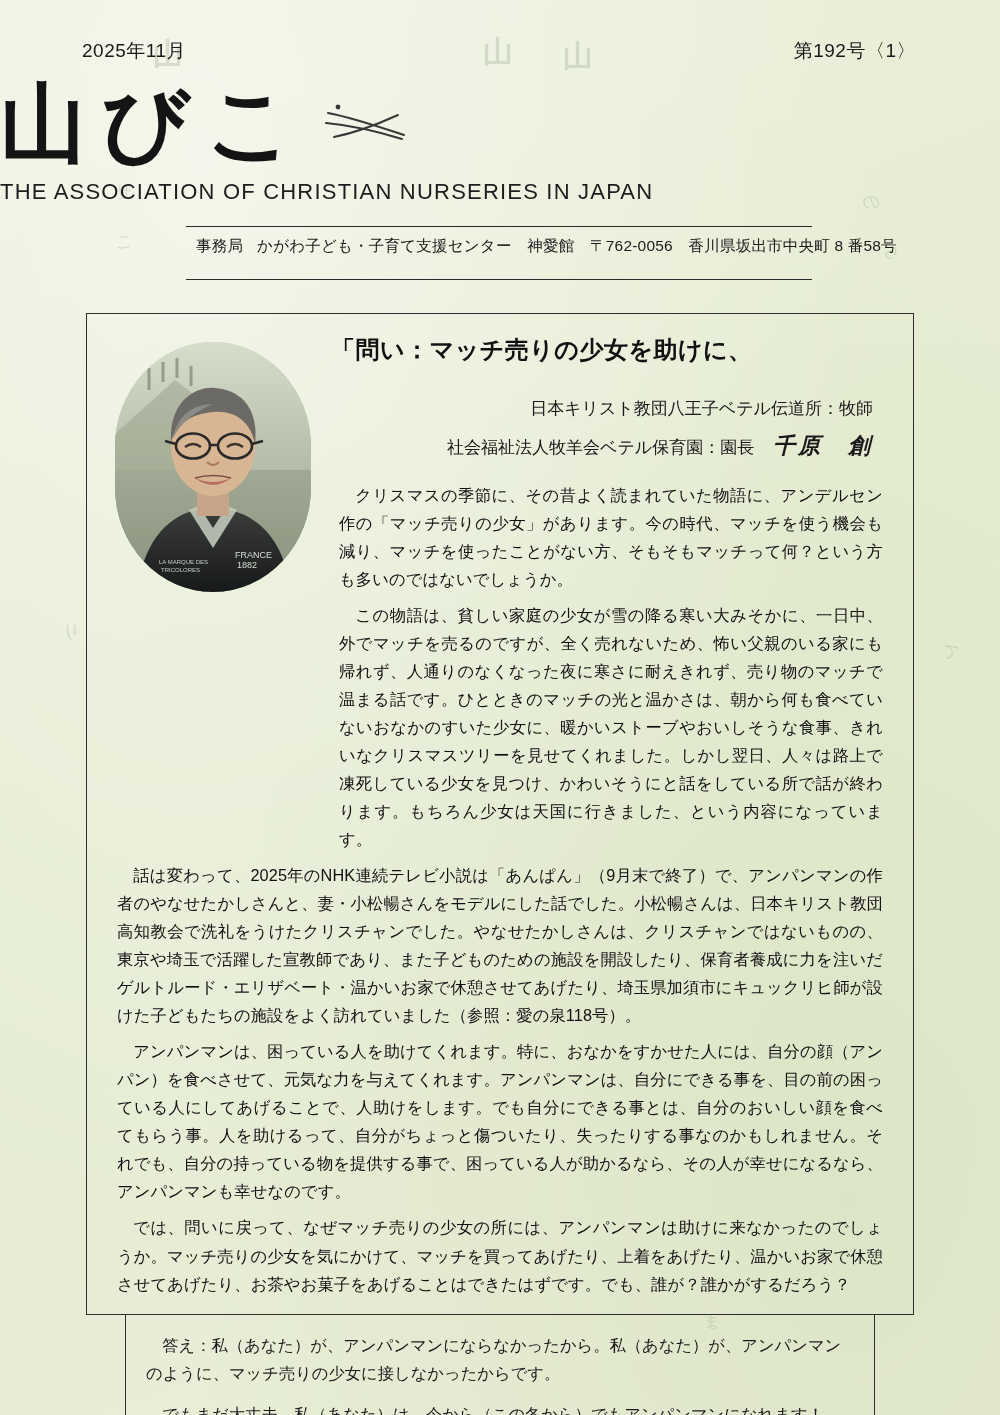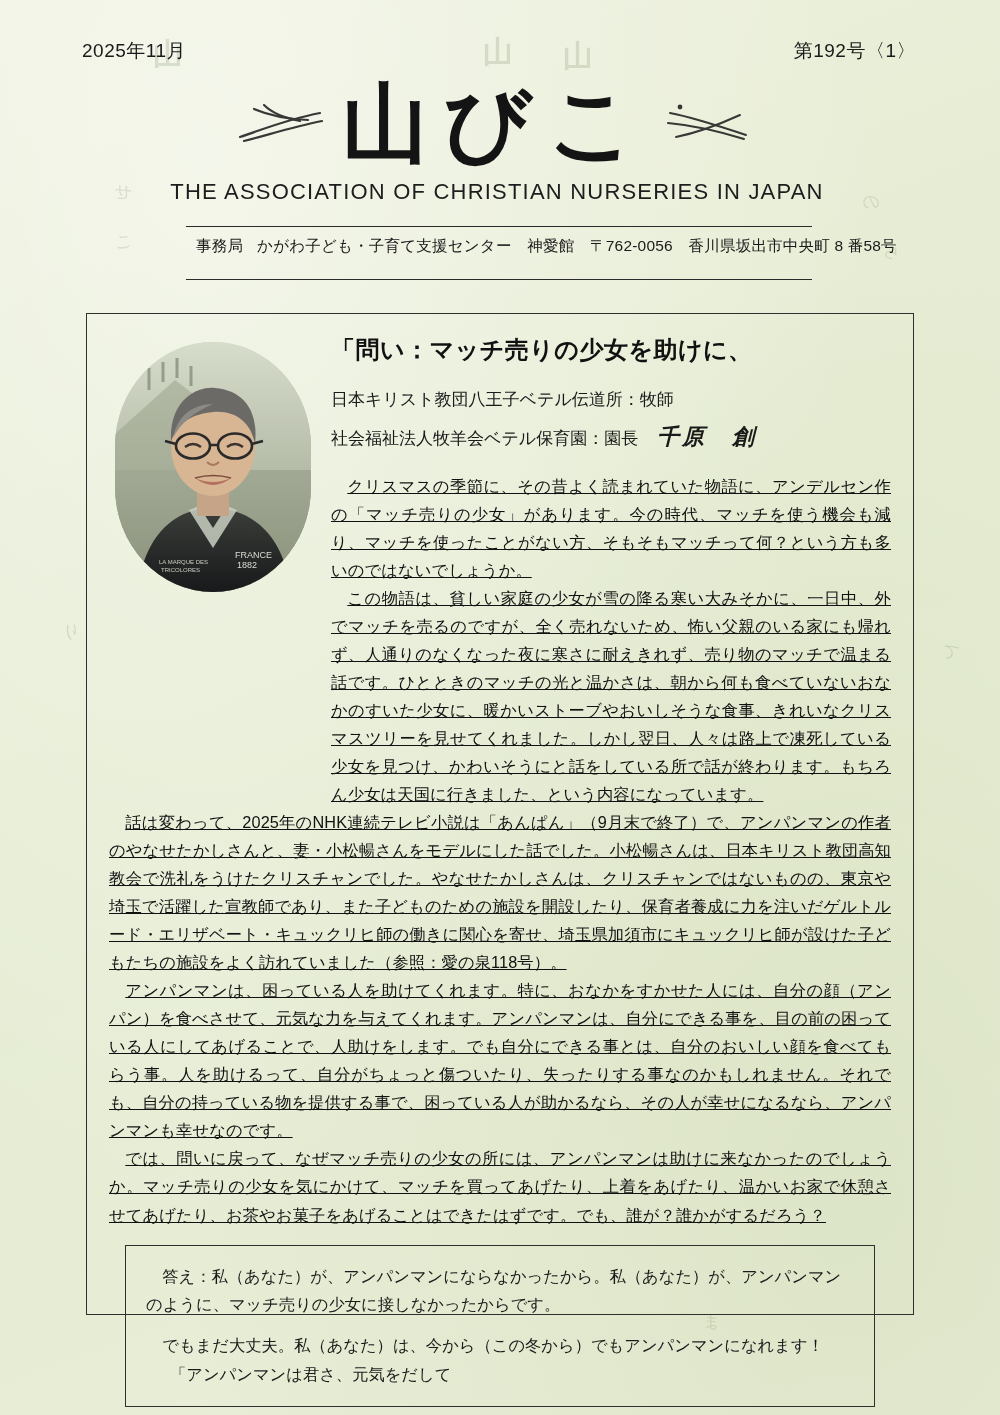--- a/index.html
+++ b/index.html
@@ -50,21 +50,21 @@
   }
   .issue-no {
     position: absolute;
     right: 78px; top: 8px;
     font-size: 19px;
     letter-spacing: 0.5px;
   }
   .masthead {
     position: absolute;
     left: 0; right: 0; top: 48px;
-    text-align: center;
+    text-align: left;
   }
   .masthead-logo {
     font-size: 86px;
     font-weight: bold;
     letter-spacing: 16px;
     line-height: 1.05;
     font-family: "DejaVu Serif", serif;
     color: #141414;
     text-indent: 16px;
   }
@@ -142,43 +142,43 @@
     margin-left: 222px;
     font-size: 24px;
     font-weight: bold;
     line-height: 1.5;
     letter-spacing: 0.5px;
     color: #111;
   }
   .headline .l2 { display: block; padding-left: 18px; }
   .byline {
     margin-left: 222px;
-    margin-top: 16px;
+    margin-top: 25px;
+    text-align: right;
     padding-right: 18px;
     font-size: 17px;
     line-height: 1.9;
   }
   .byline .name {
     font-size: 22px;
     font-weight: bold;
     letter-spacing: 3px;
   }
 
   .body-text {
     margin-top: 14px;
     font-size: 16.3px;
     line-height: 1.72;
     text-align: justify;
     letter-spacing: 0.1px;
     color: #111;
   }
   .body-text p {
-    margin: 0;
+    margin: 8px;
     text-indent: 1em;
-    text-decoration: underline;
   }
   .body-wrap-first {
     margin-left: 222px;
   }
 
   .answer-box {
     margin: 16px 16px 0 16px;
     border: 1.2px solid #2f2f2f;
     padding: 16px 20px 18px 20px;
     font-size: 16.3px;
@@ -312,21 +312,21 @@
         <span>社会福祉法人牧羊会ベテル保育園：園長</span>
         <span class="name" style="margin-left:14px;font-style:italic;">千原　創</span>
       </div>
     </div>
 
     <div class="body-text body-wrap-first">
       <p>クリスマスの季節に、その昔よく読まれていた物語に、アンデルセン作の「マッチ売りの少女」があります。今の時代、マッチを使う機会も減り、マッチを使ったことがない方、そもそもマッチって何？という方も多いのではないでしょうか。</p>
       <p style="text-align:justify;">この物語は、貧しい家庭の少女が雪の降る寒い大みそかに、一日中、外でマッチを売るのですが、全く売れないため、怖い父親のいる家にも帰れず、人通りのなくなった夜に寒さに耐えきれず、売り物のマッチで温まる話です。ひとときのマッチの光と温かさは、朝から何も食べていないおなかのすいた少女に、暖かいストーブやおいしそうな食事、きれいなクリスマスツリーを見せてくれました。しかし翌日、人々は路上で凍死している少女を見つけ、かわいそうにと話をしている所で話が終わります。もちろん少女は天国に行きました、という内容になっています。</p>
     </div>
     <div class="body-text" style="margin-top:0;">
-      <p>話は変わって、2025年のNHK連続テレビ小説は「あんぱん」（9月末で終了）で、アンパンマンの作者のやなせたかしさんと、妻・小松暢さんをモデルにした話でした。小松暢さんは、日本キリスト教団高知教会で洗礼をうけたクリスチャンでした。やなせたかしさんは、クリスチャンではないものの、東京や埼玉で活躍した宣教師であり、また子どものための施設を開設したり、保育者養成に力を注いだゲルトルード・エリザベート・キュックリヒ師の働きに関心を寄せ、埼玉県加須市にキュックリヒ師が設けた子どもたちの施設をよく訪れていました（参照：愛の泉118号）。</p>
+      <p>話は変わって、2025年のNHK連続テレビ小説は「あんぱん」（9月末で終了）で、アンパンマンの作者のやなせたかしさんと、妻・小松暢さんをモデルにした話でした。小松暢さんは、日本キリスト教団高知教会で洗礼をうけたクリスチャンでした。やなせたかしさんは、クリスチャンではないものの、東京や埼玉で活躍した宣教師であり、また子どものための施設を開設したり、保育者養成に力を注いだゲルトルード・エリザベート・温かいお家で休憩させてあげたり、埼玉県加須市にキュックリヒ師が設けた子どもたちの施設をよく訪れていました（参照：愛の泉118号）。</p>
       <p>アンパンマンは、困っている人を助けてくれます。特に、おなかをすかせた人には、自分の顔（アンパン）を食べさせて、元気な力を与えてくれます。アンパンマンは、自分にできる事を、目の前の困っている人にしてあげることで、人助けをします。でも自分にできる事とは、自分のおいしい顔を食べてもらう事。人を助けるって、自分がちょっと傷ついたり、失ったりする事なのかもしれません。それでも、自分の持っている物を提供する事で、困っている人が助かるなら、その人が幸せになるなら、アンパンマンも幸せなのです。</p>
       <p>では、問いに戻って、なぜマッチ売りの少女の所には、アンパンマンは助けに来なかったのでしょうか。マッチ売りの少女を気にかけて、マッチを買ってあげたり、上着をあげたり、温かいお家で休憩させてあげたり、お茶やお菓子をあげることはできたはずです。でも、誰が？誰かがするだろう？</p>
     </div>
 
     <div class="answer-box">
       <p>答え：私（あなた）が、アンパンマンにならなかったから。私（あなた）が、アンパンマンのように、マッチ売りの少女に接しなかったからです。</p>
       <div class="gap"></div>
       <p>でもまだ大丈夫。私（あなた）は、今から（この冬から）でもアンパンマンになれます！</p>
       <p class="song song-i1">「アンパンマンは君さ、元気をだして</p>
 

